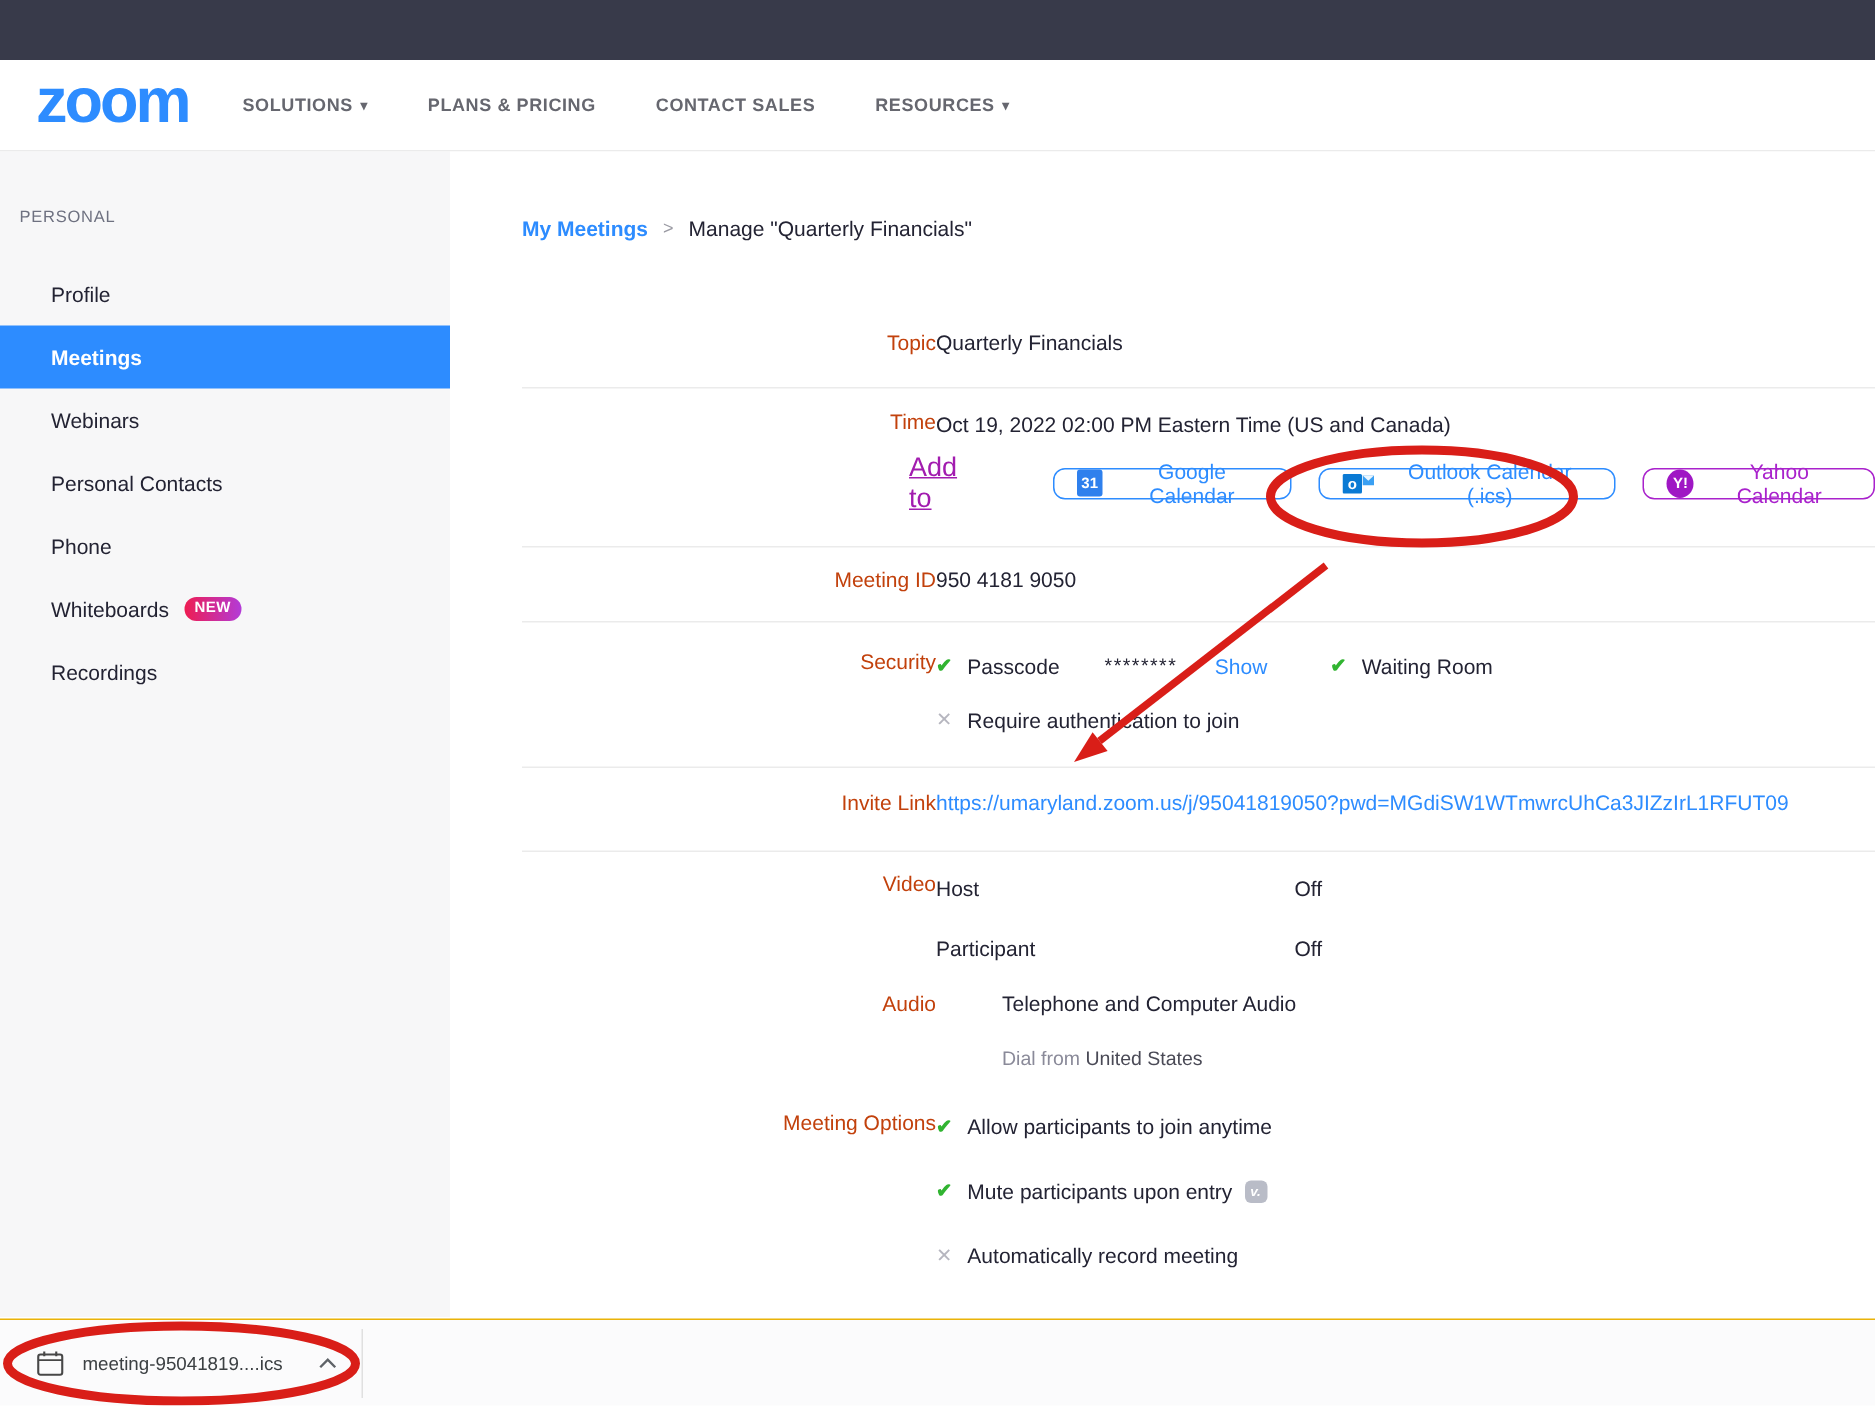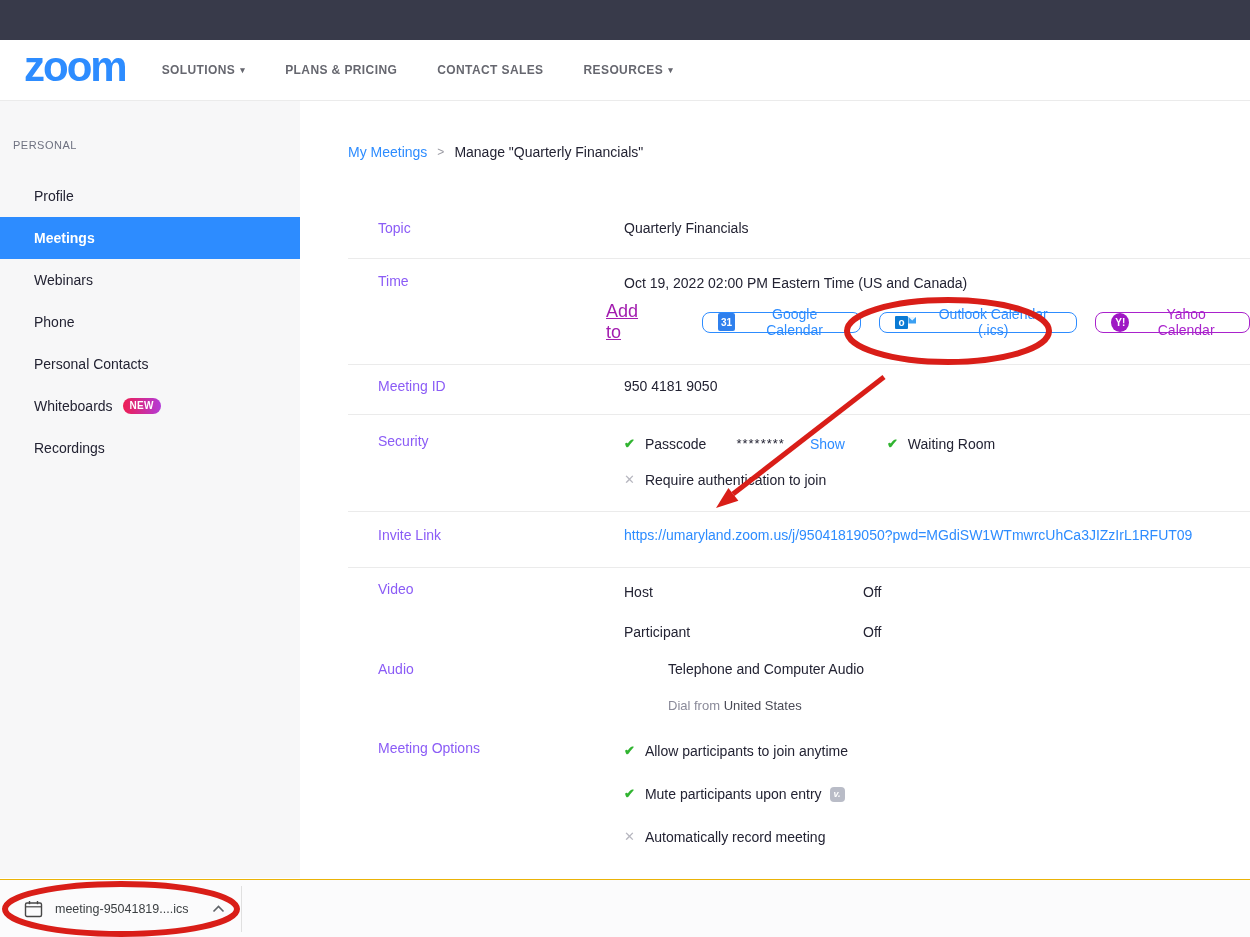--- a/index.html
+++ b/index.html
@@ -18,27 +18,27 @@
   .sidebar { width:300px; background:#f7f7f8; flex:none; }
   .side-section { margin:38px 0 0 13px; font-size:11px; letter-spacing:.5px; color:#6e7180; }
   .side-list { margin-top:24px; }
   .side-item { height:42px; display:flex; align-items:center; padding-left:34px;
     font-size:14px; color:#232333; cursor:pointer; }
   .side-item.active { background:#2d8cff; color:#fff; font-weight:700; }
   .badge-new { margin-left:10px; background:linear-gradient(90deg,#ee1d52,#b33bd8);
     color:#fff; font-size:10px; font-weight:700; padding:2px 7px 3px; border-radius:8px; letter-spacing:.3px; }
   .main { flex:1; background:#fff; padding-left:48px; position:relative; }
   .breadcrumb { margin-top:43px; font-size:14px; display:flex; align-items:center; gap:10px; }
-  .bc-link { color:#2d8cff; cursor:pointer; text-decoration:none; }
+  .bc-link { color:#2d8cff; cursor:pointer; text-decoration:none;font-weight:bold; }
   .bc-sep { color:#9a9aa3; font-size:12px; }
   .bc-current { color:#232333; }
   .rows { margin-top:38px; }
   .row { display:flex; }
   .row.bordered { border-bottom:1px solid #ebebeb; }
-  .lbl-col { width:276px; flex:none; padding-left:30px; color:#8b5cf6; font-size:14px; }
+  .lbl-col { width:276px; flex:none; padding-left:30px; color:#c2410c; font-size:14px;text-align:right; }
   .val-col { flex:1; font-size:14px; color:#232333; }
   .r-topic { height:61px; }  .r-topic .lbl-col, .r-topic .val-col { padding-top:22px; }
   .r-time { height:106px; }  .r-time .lbl-col { padding-top:14px; }
   .time-text { padding-top:14px; line-height:20px; }
   .addto-line { display:flex; align-items:center; margin-top:8px; margin-left:-18px; gap:18px; }
   .addto-label { margin-right:28px; font-size:18px; color:#a21caf;text-decoration:underline; }
   .cal-btn { height:21px; border-radius:8px; border:1px solid #2d8cff; background:#fff;
     display:flex; align-items:center; gap:9px; padding:0 15px; font-size:14px; color:#2d8cff;
     cursor:pointer; font-family:"Liberation Sans",sans-serif; }
   .cal-btn.yahoo { border-color:#a922cc; color:#a922cc; }
@@ -112,24 +112,24 @@
       <div class="side-item">
           <span>Profile</span>
         </div>
       <div class="side-item active">
           <span>Meetings</span>
         </div>
       <div class="side-item">
           <span>Webinars</span>
         </div>
       <div class="side-item">
+          <span>Personal Contacts</span>
+        </div>
+      <div class="side-item">
           <span>Phone</span>
-        </div>
-      <div class="side-item">
-          <span>Personal Contacts</span>
         </div>
       <div class="side-item">
         <span>Whiteboards</span>
         <span class="badge-new">NEW</span>
       </div>
       <div class="side-item">
           <span>Recordings</span>
         </div>
     </div>
   </aside>

